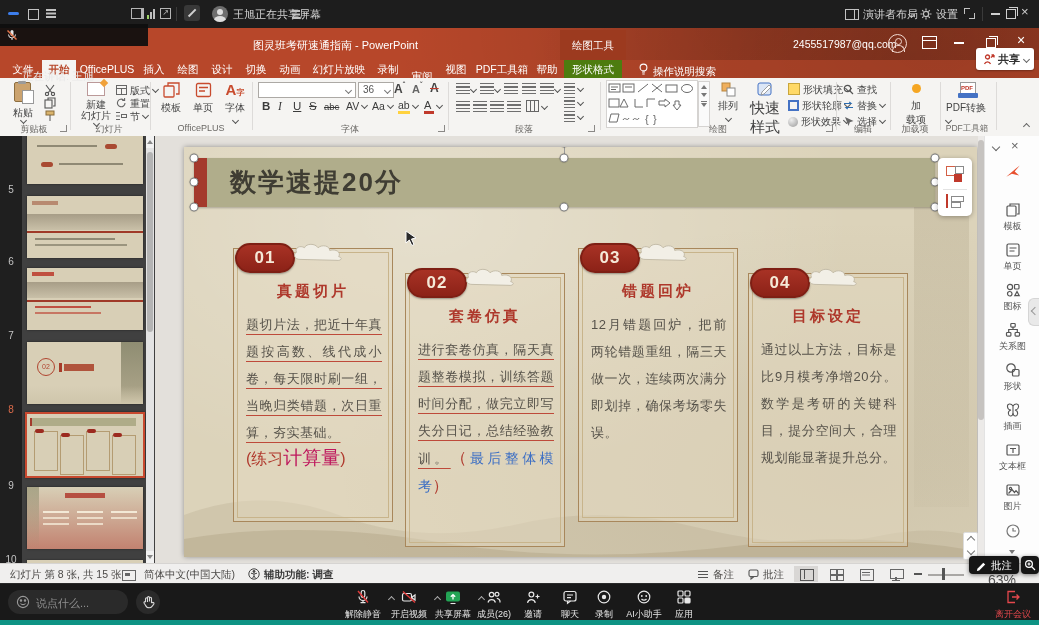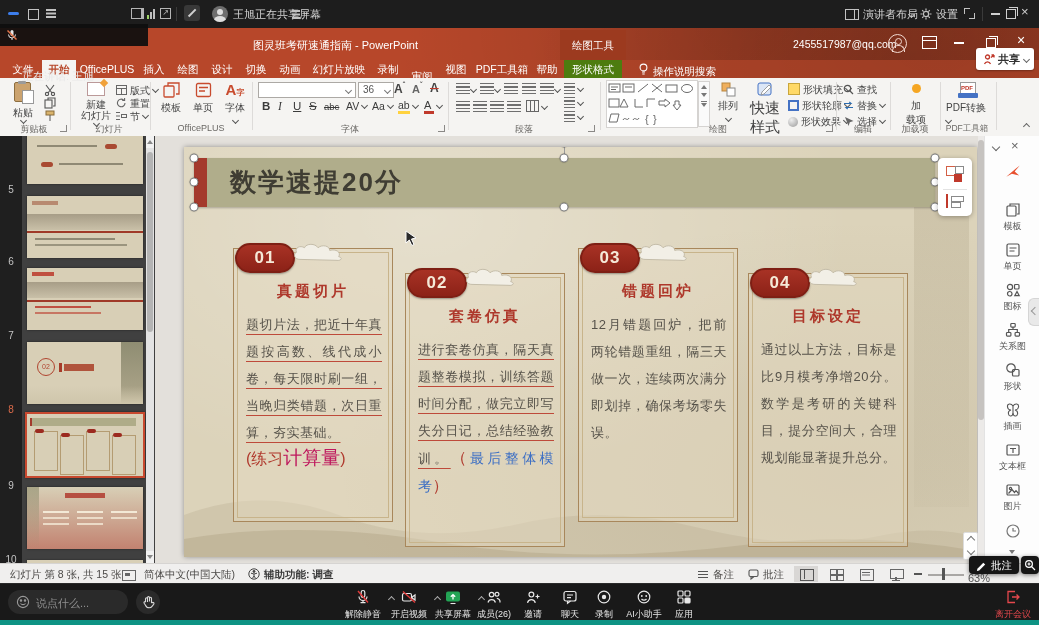--- a/index.html
+++ b/index.html
@@ -702,21 +702,21 @@
         <div class="a" style="left:8px;top:6px;width:8px;height:1px;background:#666;box-shadow:0 2.5px 0 #666;"></div>
     </div>
     <div class="a" style="left:884px;top:2px;width:24px;height:16px;">
       <div class="a" style="left:6px;top:3px;width:12px;height:8px;border:1.1px solid #666;"></div>
         <div class="a" style="left:11px;top:11px;width:2px;height:3px;background:#666;"></div>
         <div class="a" style="left:8px;top:13.5px;width:8px;height:1.1px;background:#666;"></div>
     </div>
     <div class="a" style="left:914px;top:9px;width:8px;height:2px;background:#555;"></div>
     <div class="a" style="left:928px;top:10px;width:36px;height:1.5px;background:#a9a7a5;"></div>
     <div class="a" style="left:942px;top:4px;width:3px;height:12px;background:#555;"></div>
-    <span class="a" style="left:968px;top:8px;font-size:11px;color:#555;">63%</span>
+    <span class="a" style="left:988px;top:8px;font-size:14px;color:#555;">63%</span>
   </div>
 
   <div class="a" style="left:0;top:24px;width:148px;height:22px;background:rgba(14,14,14,.93);z-index:60;">
     <svg class="a" style="left:6px;top:5px;" width="12" height="12" viewBox="0 0 12 12">
       <rect x="4.5" y="1" width="3" height="6" rx="1.5" fill="#e8e8e8"></rect>
         <path d="M2.5 5.5a3.5 3.5 0 0 0 7 0M6 9v2" stroke="#e8e8e8" fill="none"></path>
         <path d="M1.5 1.5 10.5 10.5" stroke="#e8764a" stroke-width="1.4"></path>
     </svg>
     <span class="a" style="left:22px;top:5px;color:#e8e8e8;font-size:11px;margin-top:40px;">正在讲话: 王旭</span>
   </div>

